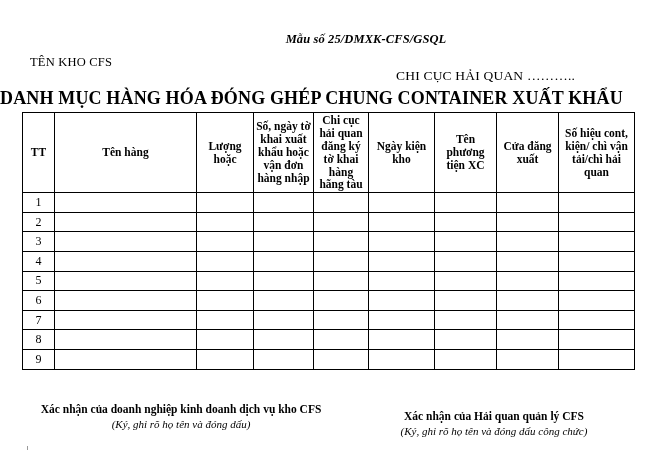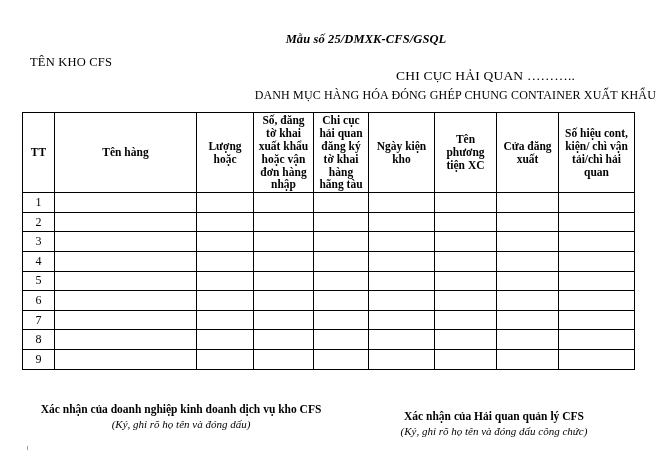--- a/index.html
+++ b/index.html
@@ -50,23 +50,23 @@
     letter-spacing: 0.2px;
     margin-top: 14px;
   }
 
   
   .doc-title {
     position: absolute;
     left: 0;
     top: 88px;
     width: 656px;
-    text-align: right;
-    font-weight: normal;
-    font-size: 12px;
+    text-align: left;
+    font-weight: bold;
+    font-size: 18px;
     letter-spacing: 0.15px;
   }
 
   
   .tbl-wrap {
     position: absolute;
     left: 22px;
     top: 112px;
     width: 612px;
   }
@@ -169,21 +169,21 @@
           <col class="c-date">
         <col class="c-veh">
           <col class="c-gate">
           <col class="c-cont">
       </colgroup>
       <thead>
         <tr>
           <th>TT</th>
           <th>Tên hàng</th>
           <th>Lượng hoặc</th>
-          <th>Số, đăng tờ khai xuất khẩu hoặc vận đơn hàng nhập</th>
+          <th>Số, ngày tờ khai xuất khẩu hoặc vận đơn hàng nhập</th>
           <th>Chi cục hải quan đăng ký tờ khai hàng hãng tàu</th>
           <th>Ngày kiện kho</th>
           <th>Tên phương tiện XC</th>
           <th>Cửa đăng xuất</th>
           <th>Số hiệu cont, kiện/ chì vận tải/chì hải quan</th>
         </tr>
       </thead>
       <tbody>
           <tr>
             <td class="idx">1</td>

